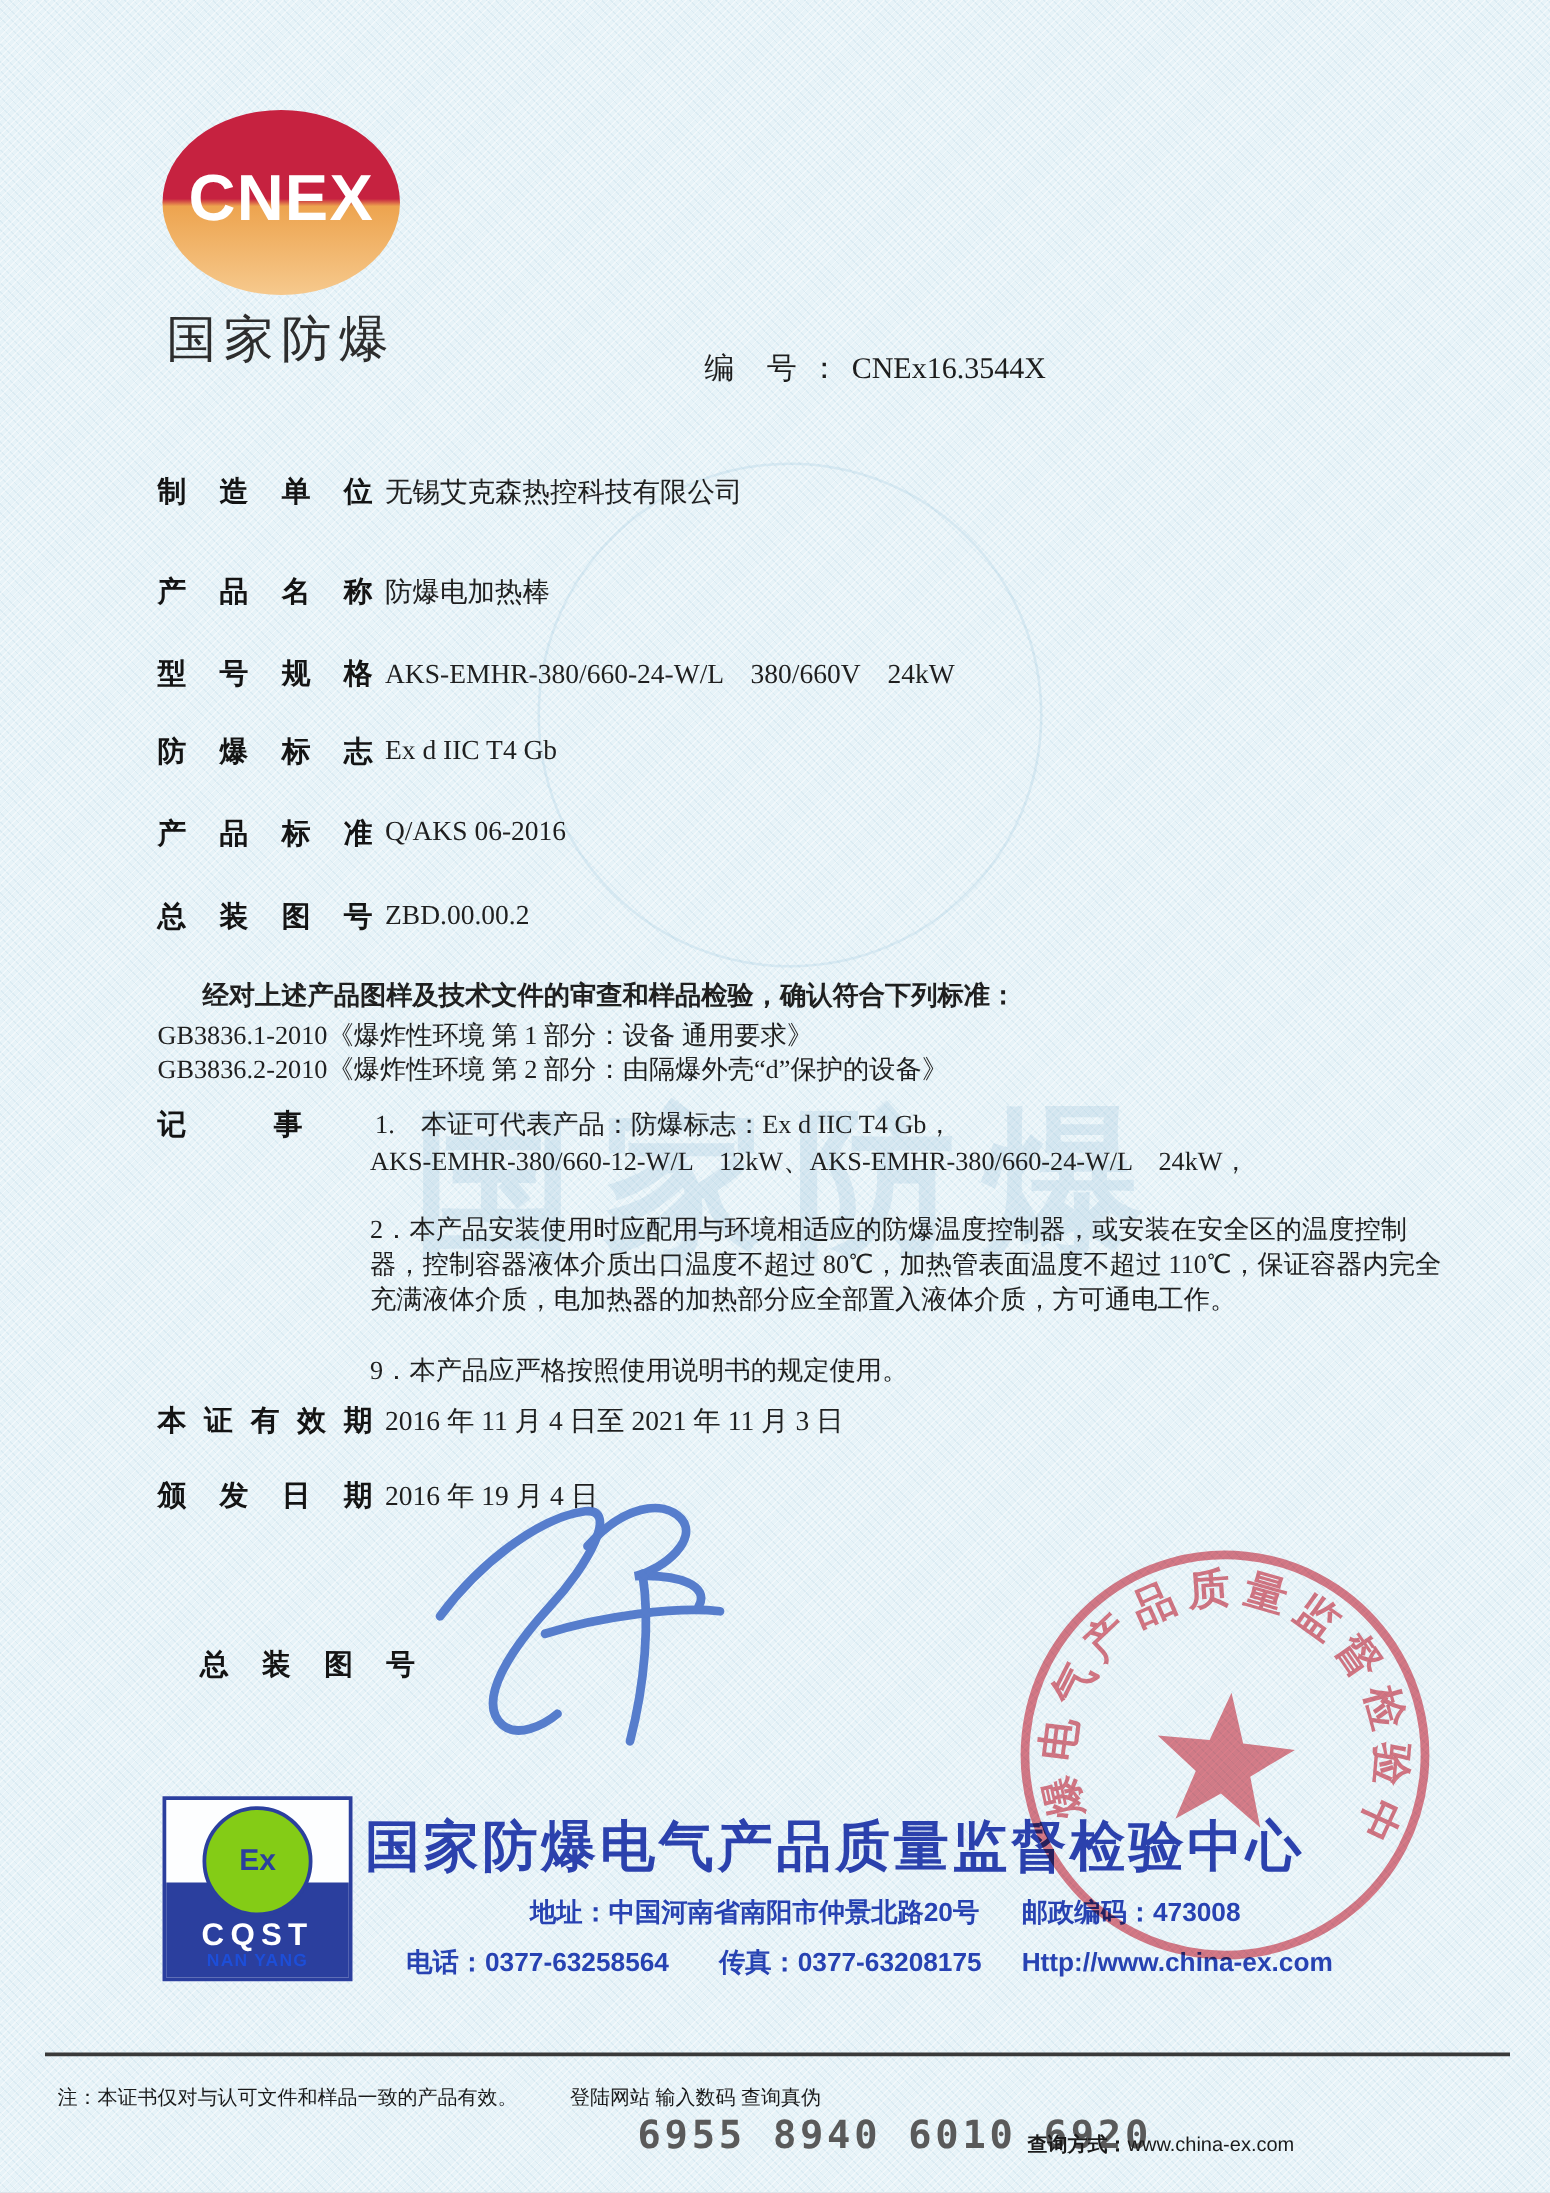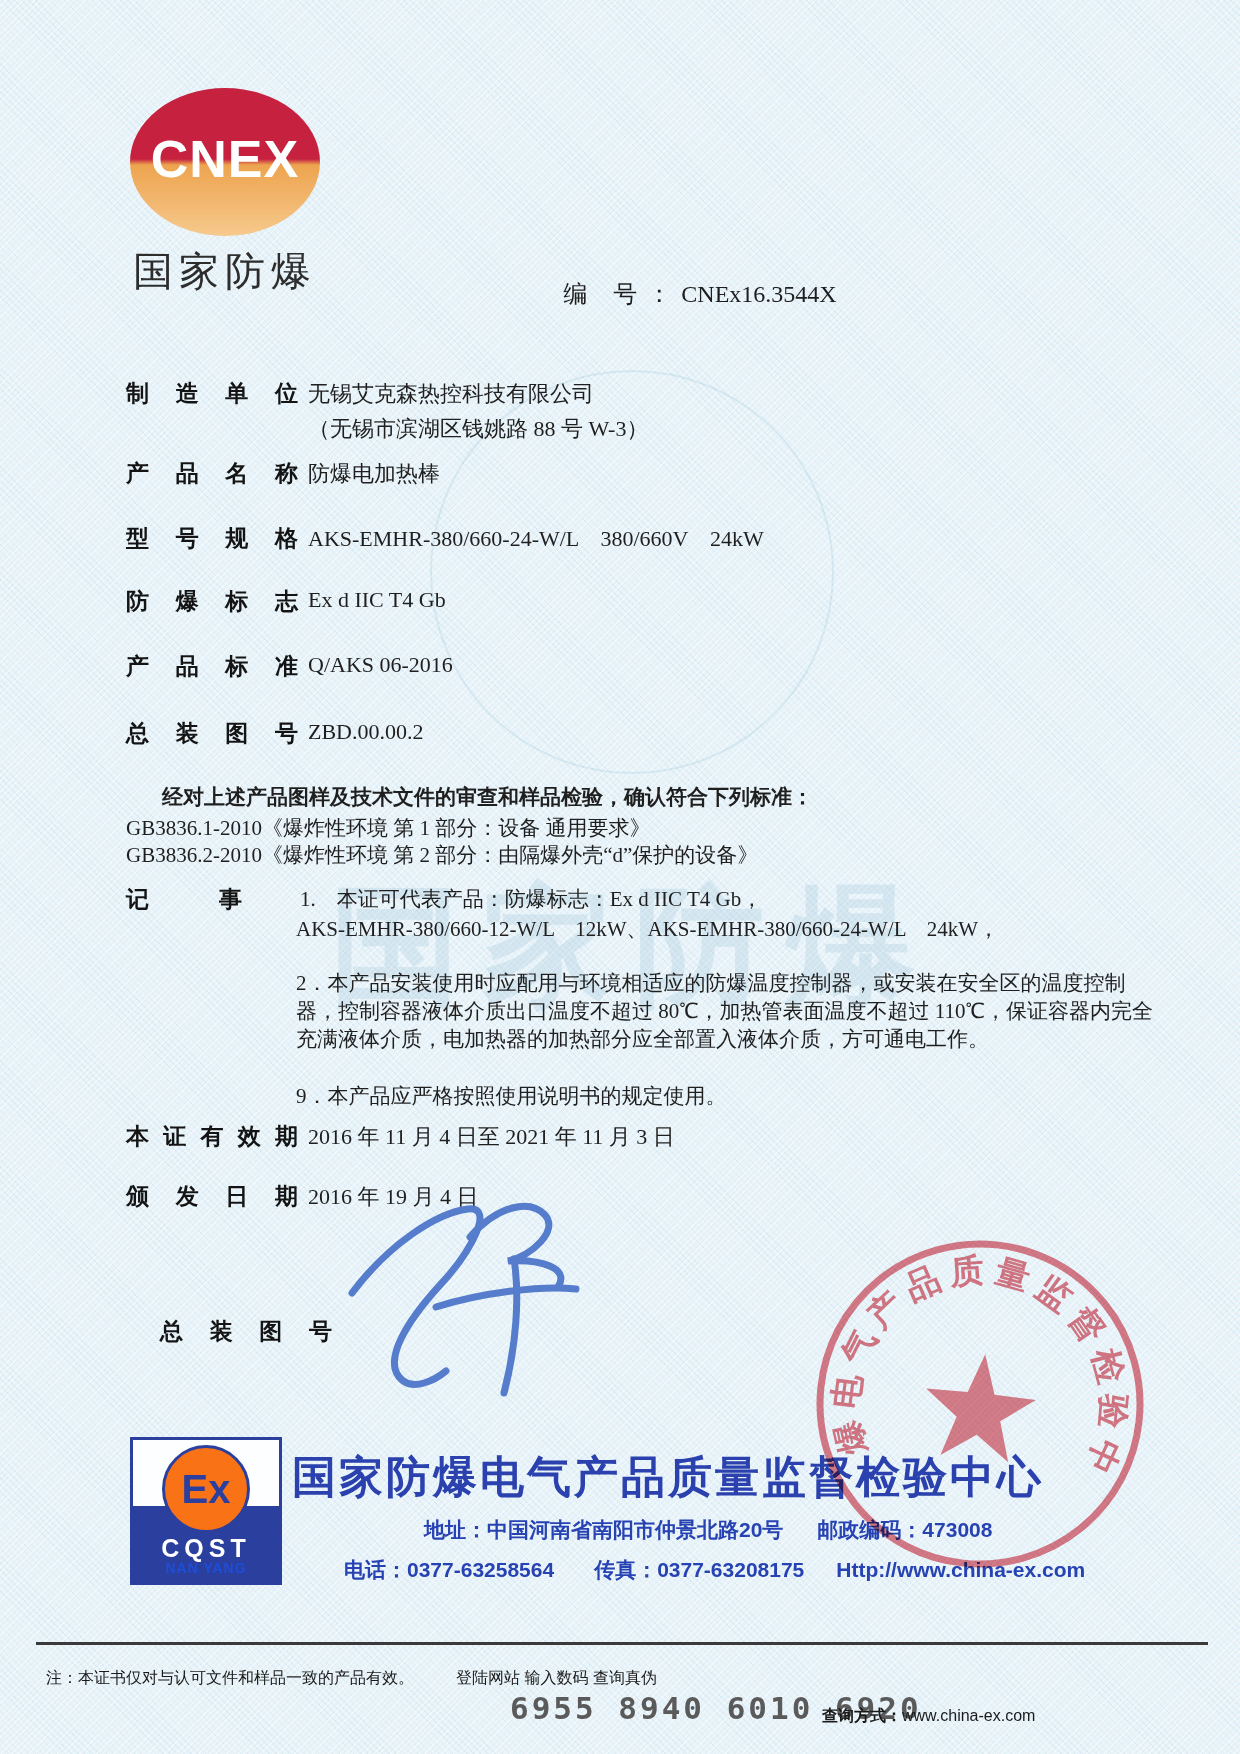--- a/index.html
+++ b/index.html
@@ -28,22 +28,22 @@
     font-family:"Liberation Sans",sans-serif;font-weight:700;font-size:23px;color:#141414;vertical-align:top;}
   .fval{font-size:22px;color:#1f1f1f;}
   .row{left:126px;}
   .val-col{left:308px;}
   .body-txt{font-size:21px;line-height:28px;color:#1f1f1f;}
   .rem-label{width:116px;}
   
   .exbox{left:130px;top:1437px;width:146px;height:142px;border:3px solid #2b3f9e;background:#fdfeff;}
   .exband{position:absolute;left:0;bottom:0;width:100%;height:76px;background:#2b3f9e;}
   .excircle{position:absolute;left:29px;top:5px;width:82px;height:82px;border:3px solid #2b3f9e;border-radius:50%;
-    background:#f97316;z-index:2;display:flex;align-items:center;justify-content:center;
-    font-family:"Liberation Sans",sans-serif;font-weight:700;font-size:40px;color:#2b3f9e;}
+    background:#84cc16;z-index:2;display:flex;align-items:center;justify-content:center;
+    font-family:"Liberation Sans",sans-serif;font-weight:700;font-size:24px;color:#2b3f9e;}
   .exq{position:absolute;left:0;top:94px;width:100%;text-align:center;color:#fff;z-index:3;
     font-family:"Liberation Sans",sans-serif;font-weight:700;font-size:25px;letter-spacing:5px;}
   .exn{position:absolute;left:0;top:120px;width:100%;text-align:center;color:#1d4ed8;z-index:3;
     font-family:"Liberation Sans",sans-serif;font-weight:700;font-size:14px;letter-spacing:1px;}
   .orgname{left:292px;top:1448px;width:930px;font-weight:700;font-size:44px;color:#2b41ad;letter-spacing:3px;white-space:nowrap;}
   .blueline{font-family:"Liberation Sans",sans-serif;font-weight:700;font-size:21px;color:#2742b2;white-space:nowrap;}
   
   .rule{left:36px;top:1642px;width:1172px;height:3px;background:#3a3a3a;}
   .note{left:46px;top:1668px;font-family:"Liberation Sans",sans-serif;font-size:16px;color:#1a1a1a;}
   .code{left:510px;top:1690px;font-family:"DejaVu Sans Mono",monospace;font-weight:700;font-size:31px;color:#5a5a5a;letter-spacing:3px;}
@@ -68,21 +68,20 @@
   <div class="abs logo-caption">国家防爆</div>
 
   <div class="abs cert-no">
     <span class="lbl">编 号：</span><span>CNEx16.3544X</span>
   </div>
 
   <div class="abs row" style="top:378px">
     <span class="flabel">制造单位</span>
   </div>
   <div class="abs val-col fval" style="top:379px">无锡艾克森热控科技有限公司</div>
-  <div class="abs val-col fval" style="top:414px">（无锡市滨湖区钱姚路 88 号 W-3）</div>
 
   <div class="abs row" style="top:458px">
     <span class="flabel">产品名称</span>
   </div>
   <div class="abs val-col fval" style="top:459px">防爆电加热棒</div>
 
   <div class="abs row" style="top:523px">
     <span class="flabel">型号规格</span>
   </div>
   <div class="abs val-col fval" style="top:524px">AKS-EMHR-380/660-24-W/L　380/660V　24kW</div>
@@ -155,21 +154,21 @@
     <div class="exq">CQST</div>
     <div class="exn">NAN YANG</div>
   </div>
 
   <div class="abs orgname">国家防爆电气产品质量监督检验中心</div>
 
   <div class="abs blueline" style="left:424px;top:1516px">
     <span>地址：</span><span>中国河南省南阳市仲景北路20号</span><span style="display:inline-block;width:34px"></span><span>邮政编码：</span><span>473008</span>
   </div>
 
-  <div class="abs blueline" style="left:344px;top:1556px">
+  <div class="abs blueline" style="left:325px;top:1556px">
     <span>电话：</span><span>0377-63258564</span><span style="display:inline-block;width:40px"></span><span>传真：</span><span>0377-63208175</span><span style="display:inline-block;width:32px"></span><span>Http://www.china-ex.com</span>
   </div>
 
   <div class="abs rule"></div>
   <div class="abs note">
     <span>注：本证书仅对与认可文件和样品一致的产品有效。</span><span style="display:inline-block;width:42px"></span><span>登陆网站 输入数码 查询真伪</span>
   </div>
   <div class="abs code">6955 8940 6010 6920</div>
   <div class="abs query">
     <span style="font-weight:700">查询方式：</span><span>www.china-ex.com</span>

